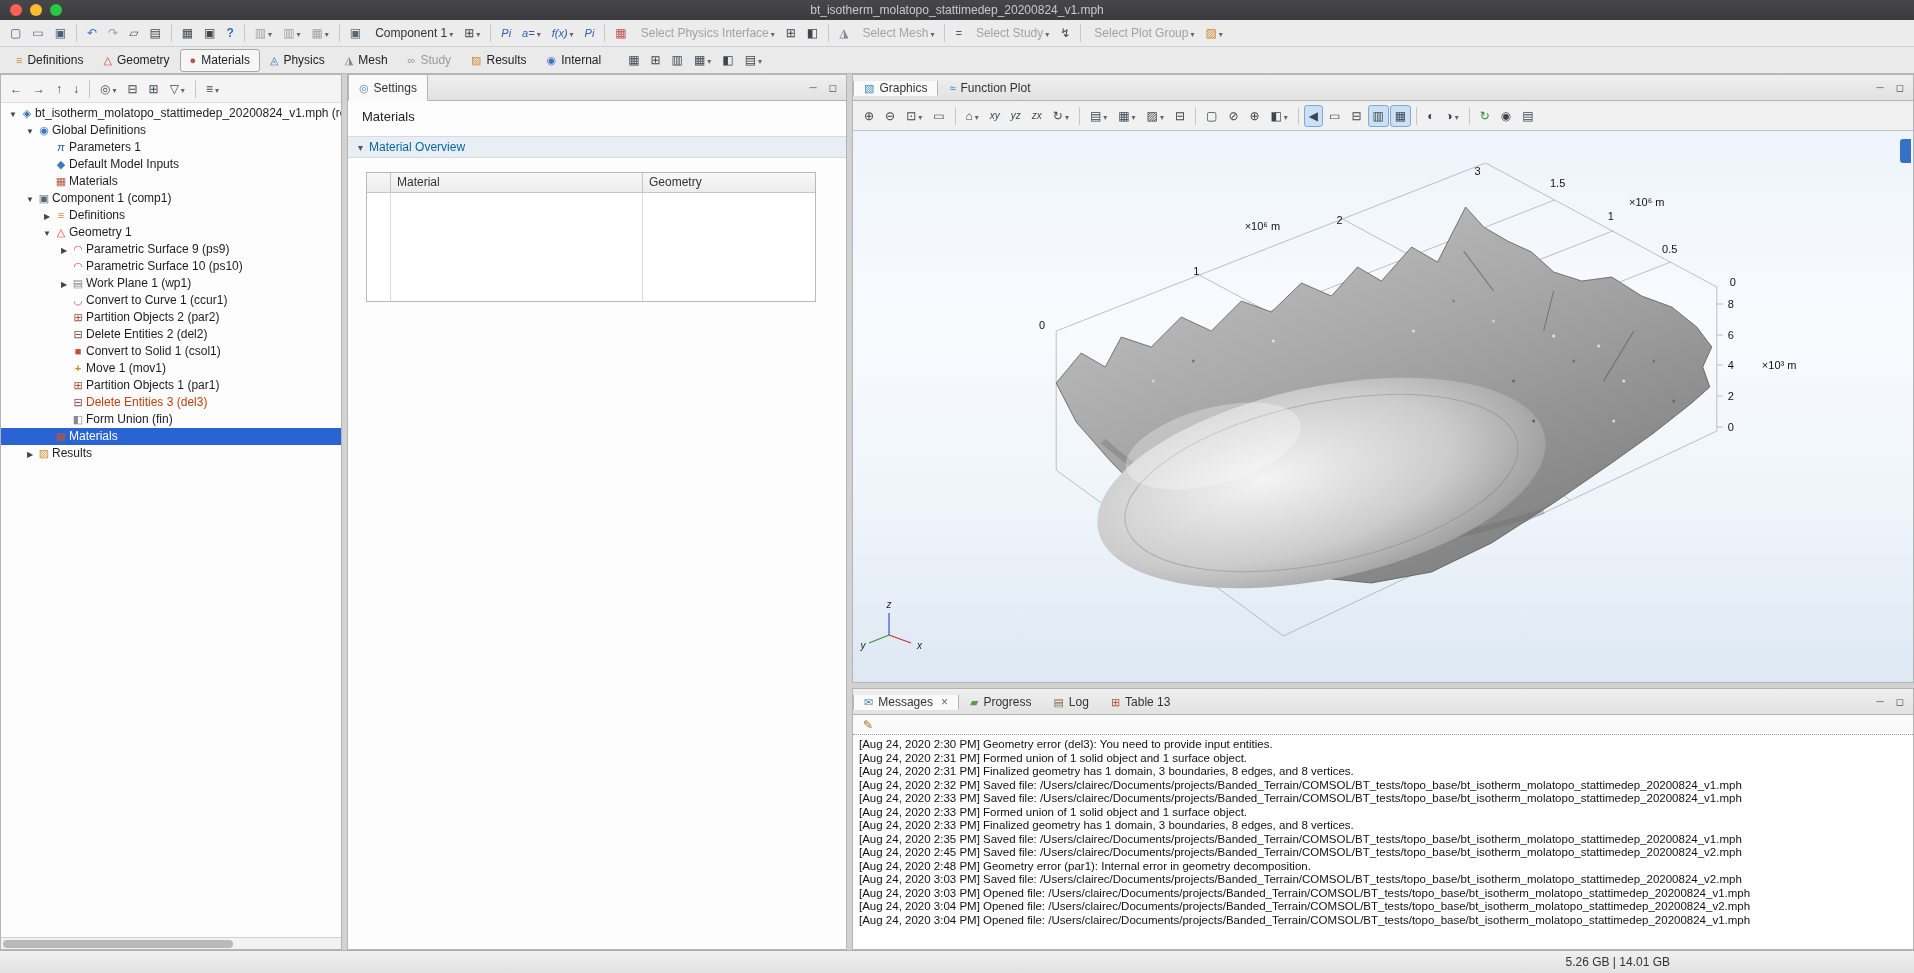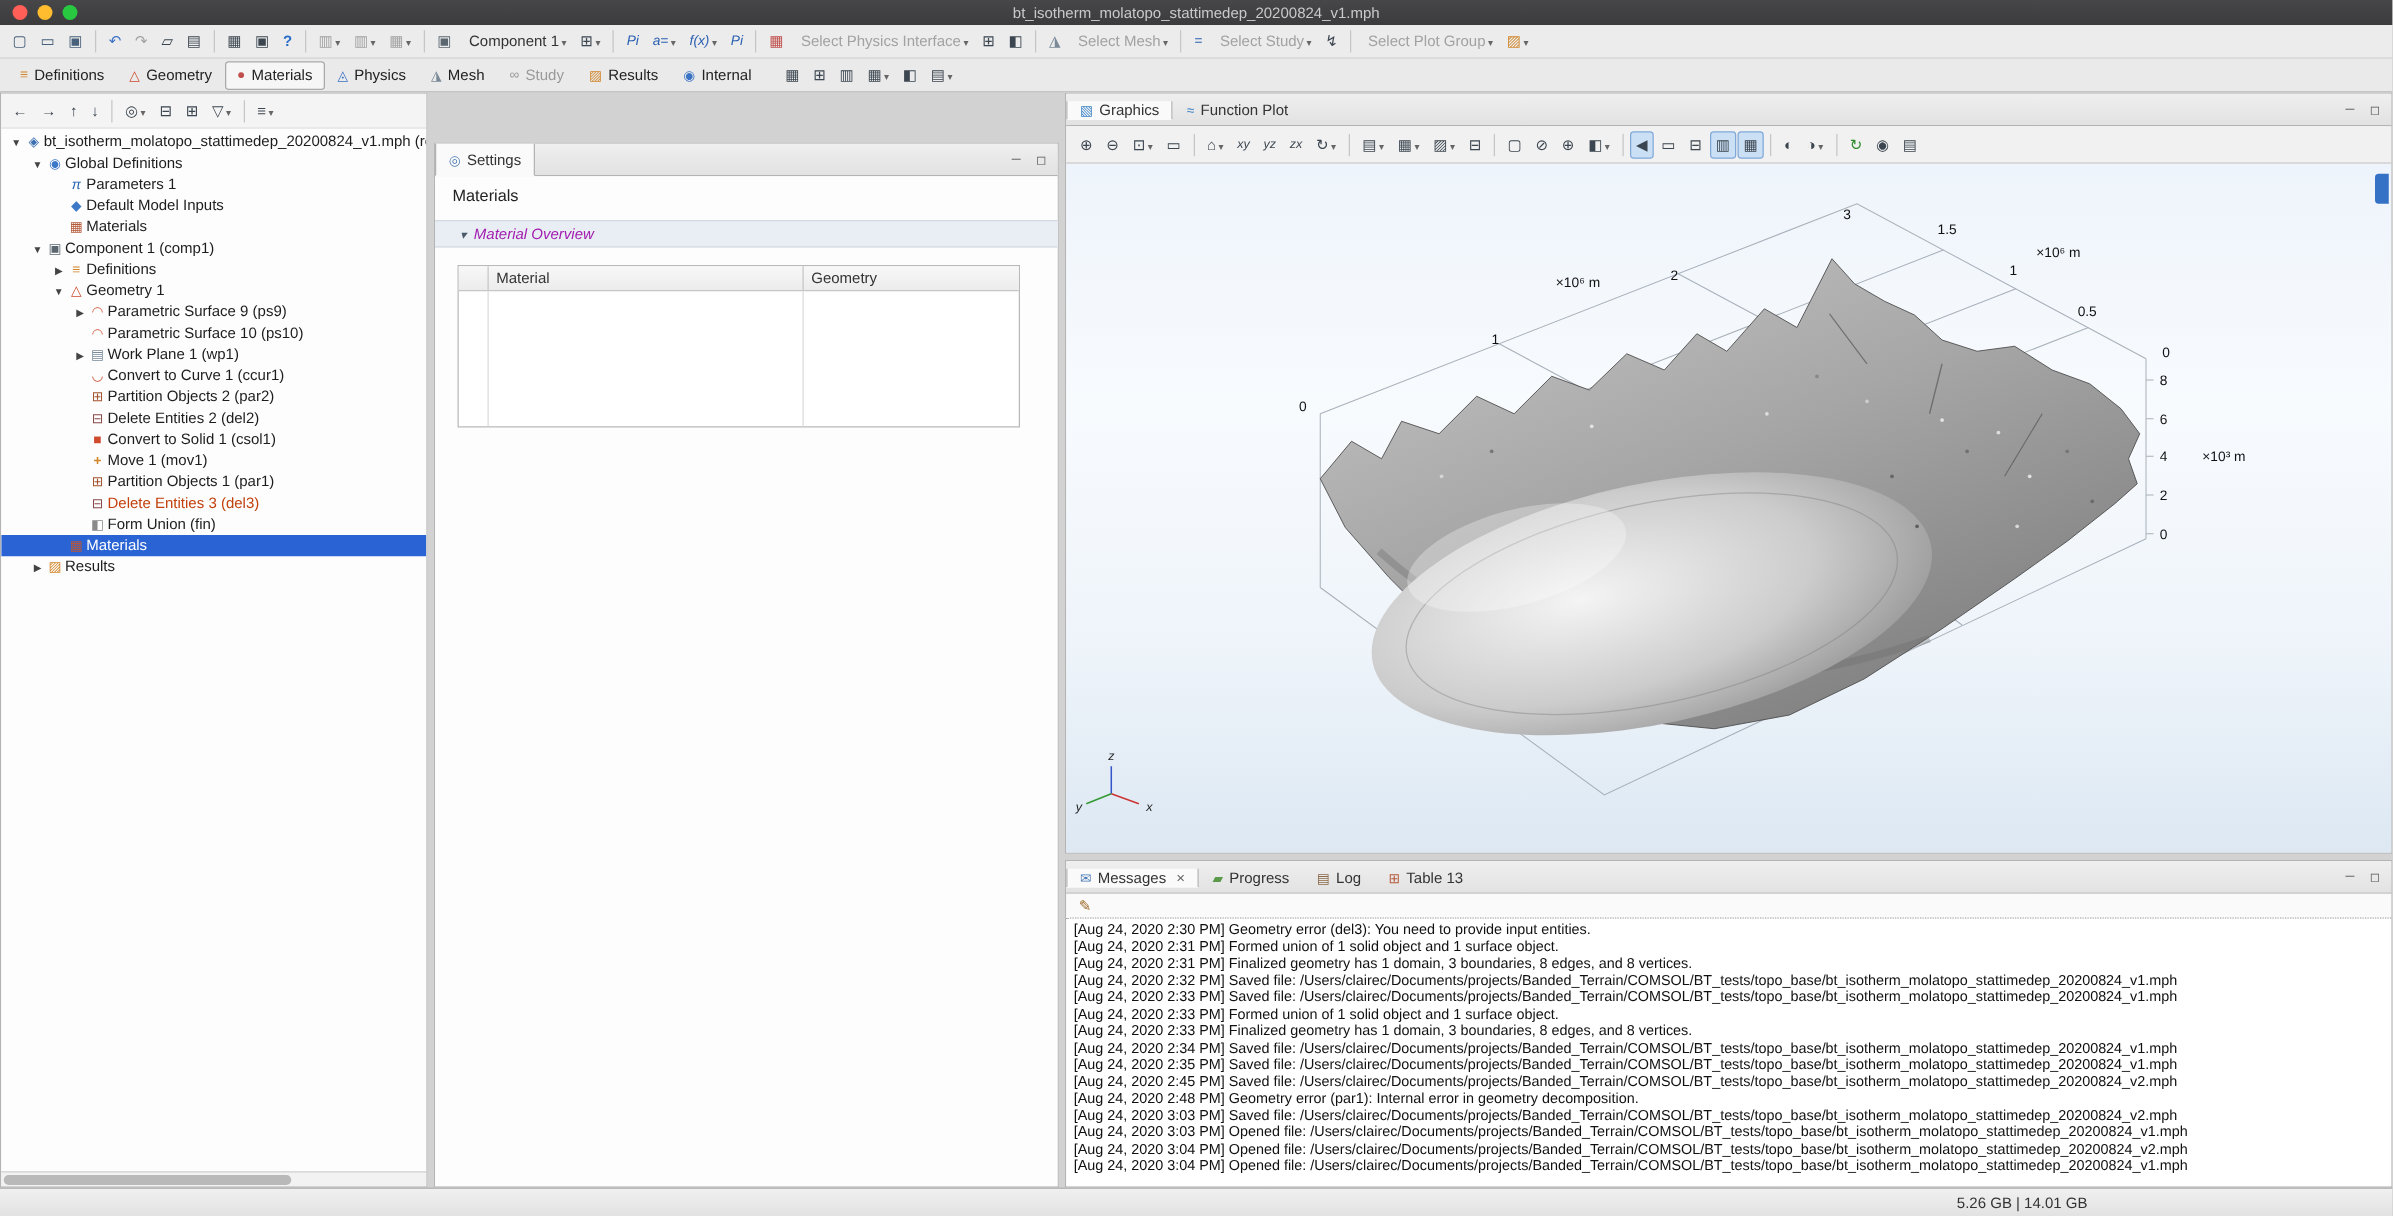--- a/index.html
+++ b/index.html
@@ -78,21 +78,21 @@
   [data-name="tab-study"] .glyph { color: #999; }
   [data-name="tab-results"] .glyph { color: #d1862a; }
   [data-name="tab-developer"] .glyph { color: #3a72c4; }
   #ribbon-extra { margin-left: 10px; gap: 1px; }
 
   
   #main { flex: 1; display: flex; background: #d2d2d2; min-height: 0; }
   .vdiv { width: 5px; flex: 0 0 5px; }
   .panel { background: #fdfdfd; border: 1px solid #b4b4b4; display: flex; flex-direction: column; min-height: 0; }
   #model-builder { width: 342px; flex: 0 0 342px; }
-  #settings { width: 500px; flex: 0 0 500px; margin-top: 40px; }
+  #settings { width: 500px; flex: 0 0 500px; }
   #right-col { flex: 1; display: flex; flex-direction: column; min-width: 0; }
   #graphics { height: 609px; flex: 0 0 609px; }
   .hdiv { height: 5px; flex: 0 0 5px; }
   #messages { flex: 1; }
 
   
   .pheader {
     height: 26px; flex: 0 0 26px; display: flex; align-items: stretch;
     background: linear-gradient(#efefef, #e2e2e2); border-bottom: 1px solid #b4b4b4;
     font-size: 12px;
@@ -151,21 +151,21 @@
   .ticon[data-icon="form-union-icon"]::before { content: "◧"; color: #8a8a8a; }
   .ticon[data-icon="results-icon"]::before { content: "▨"; color: #d1862a; }
   .tlabel { color: #1d1d1d; }
   #mb-hscroll { height: 12px; flex: 0 0 12px; border-top: 1px solid #d0d0d0; background: #f2f2f2; position: relative; }
   #mb-hthumb { position: absolute; left: 2px; top: 2px; width: 230px; height: 8px; background: #b9b9b9; border-radius: 4px; }
 
   
   #settings-content { flex: 1; background: #fdfdfd; }
   .s-title { margin: 8px 0 12px 14px; font-size: 13px; color: #222; }
   .sec-bar { height: 22px; background: #e9eef5; border-top: 1px solid #d3dae3; border-bottom: 1px solid #d3dae3;
-             display: flex; align-items: center; gap: 6px; padding-left: 20px; color: #a21caf; font-style: italic; }
+             display: flex; align-items: center; gap: 6px; padding-left: 10px; color: #0369a1; }
   .sec-arrow::before { content: "▾"; color: #4a5a6a; font-size: 10px; }
   .tbl { margin: 14px 0 0 18px; width: 450px; border: 1px solid #b9b9b9; background: #fff; }
   .thead { display: flex; height: 20px; line-height: 19px; background: linear-gradient(#f8f8f8, #ececec); border-bottom: 1px solid #c6c6c6; }
   .th { padding-left: 6px; border-right: 1px solid #c6c6c6; color: #333; }
   .th.corner { width: 24px; flex: 0 0 24px; padding: 0; }
   .th.c1 { width: 252px; flex: 0 0 252px; }
   .th.c2 { flex: 1; border-right: none; }
   .tbody { display: flex; height: 108px; }
   .tcol { border-right: 1px solid #dcdcdc; }
   .tcol.corner { width: 24px; flex: 0 0 24px; }
@@ -1069,21 +1069,20 @@
           <div class="logline" data-name="log-line">[Aug 24, 2020 2:31 PM] Finalized geometry has 1 domain, 3 boundaries, 8 edges, and 8 vertices.</div>
 
           <div class="logline" data-name="log-line">[Aug 24, 2020 2:32 PM] Saved file: /Users/clairec/Documents/projects/Banded_Terrain/COMSOL/BT_tests/topo_base/bt_isotherm_molatopo_stattimedep_20200824_v1.mph</div>
 
           <div class="logline" data-name="log-line">[Aug 24, 2020 2:33 PM] Saved file: /Users/clairec/Documents/projects/Banded_Terrain/COMSOL/BT_tests/topo_base/bt_isotherm_molatopo_stattimedep_20200824_v1.mph</div>
 
           <div class="logline" data-name="log-line">[Aug 24, 2020 2:33 PM] Formed union of 1 solid object and 1 surface object.</div>
 
           <div class="logline" data-name="log-line">[Aug 24, 2020 2:33 PM] Finalized geometry has 1 domain, 3 boundaries, 8 edges, and 8 vertices.</div>
 
-          <div class="logline" data-name="log-line">[Aug 24, 2020 2:34 PM] Saved file: /Users/clairec/Documents/projects/Banded_Terrain/COMSOL/BT_tests/topo_base/bt_isotherm_molatopo_stattimedep_20200824_v1.mph</div>
 
           <div class="logline" data-name="log-line">[Aug 24, 2020 2:35 PM] Saved file: /Users/clairec/Documents/projects/Banded_Terrain/COMSOL/BT_tests/topo_base/bt_isotherm_molatopo_stattimedep_20200824_v1.mph</div>
 
           <div class="logline" data-name="log-line">[Aug 24, 2020 2:45 PM] Saved file: /Users/clairec/Documents/projects/Banded_Terrain/COMSOL/BT_tests/topo_base/bt_isotherm_molatopo_stattimedep_20200824_v2.mph</div>
 
           <div class="logline" data-name="log-line">[Aug 24, 2020 2:48 PM] Geometry error (par1): Internal error in geometry decomposition.</div>
 
           <div class="logline" data-name="log-line">[Aug 24, 2020 3:03 PM] Saved file: /Users/clairec/Documents/projects/Banded_Terrain/COMSOL/BT_tests/topo_base/bt_isotherm_molatopo_stattimedep_20200824_v2.mph</div>
 
           <div class="logline" data-name="log-line">[Aug 24, 2020 3:03 PM] Opened file: /Users/clairec/Documents/projects/Banded_Terrain/COMSOL/BT_tests/topo_base/bt_isotherm_molatopo_stattimedep_20200824_v1.mph</div>

